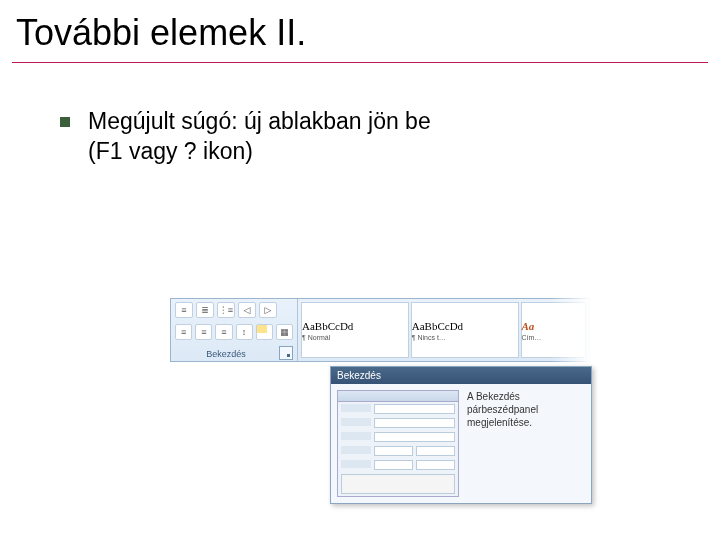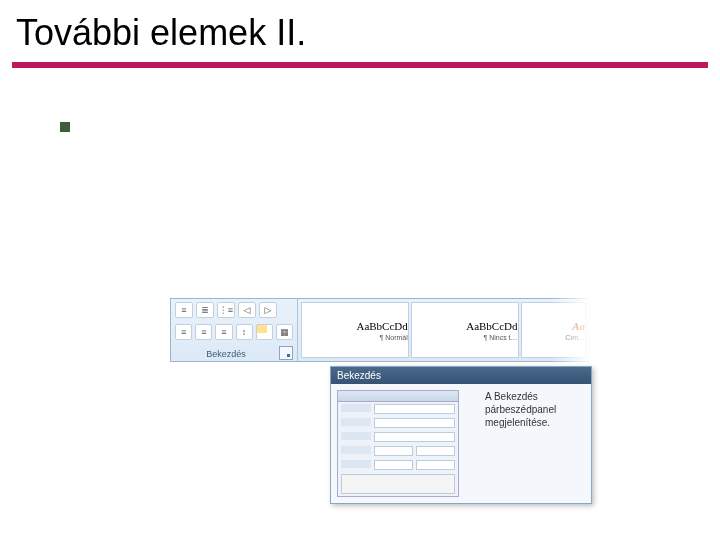--- a/index.html
+++ b/index.html
@@ -1,60 +1,64 @@
 <!DOCTYPE html>
 <html><head>
 <meta charset="utf-8">
 <style>
   html,body{margin:0;padding:0;width:720px;height:540px;background:#fff;font-family:Arial,Helvetica,sans-serif;color:#000;overflow:hidden}
   .slide{position:relative;width:720px;height:540px}
-  .title-wrap{border-bottom:6px solid #be185d;margin:8px 12px 8px 12px;padding:4px 0 8px 0}
+  .title-wrap{border-bottom:1px solid #be185d;margin:8px 12px 8px 12px;padding:4px 0 8px 0}
   .title{font-size:36px;font-weight:400;margin:0;padding-left:4px}
   .body{padding:36px 52px 0 60px}
   .bullet-row{display:flex;align-items:flex-start;margin-bottom:10px}
   .bullet{width:10px;height:10px;background:#3b5f3b;flex:0 0 10px;margin-top:10px;margin-right:18px}
   .bullet-text{font-size:23px;line-height:1.3}
   .figure{position:absolute;left:170px;top:290px;width:420px}
   .ribbon{display:flex;height:62px;border:1px solid #9bb5cf;background:linear-gradient(#e9f2fb,#dce9f6);font-size:10px}
   .group{border-right:1px solid #b0c4d8;display:flex;flex-direction:column;justify-content:space-between;padding:3px 4px 1px 4px}
   .group-label{font-size:9px;color:#3a5a7a;text-align:center;margin-top:2px}
   .row{display:flex;gap:3px}
   .btn{width:18px;height:16px;background:#fff;border:1px solid #c0d0e0;border-radius:2px;position:relative}
   .btn.small{width:16px;height:14px}
   .btn .glyph{position:absolute;inset:0;display:flex;align-items:center;justify-content:center;font-size:9px;color:#555}
   .style-gallery{flex:1;display:flex;align-items:stretch;padding:2px}
-  .style-item{flex:1;border:1px solid #c0d0e0;background:#fff;margin:1px;display:flex;flex-direction:column;align-items:flex-end;justify-content:center;font-size:9px}
+  .style-item{flex:1;border:1px solid #c0d0e0;background:#fff;margin:1px;display:flex;flex-direction:column;align-items:flex-start;justify-content:center;font-size:9px}
   .style-item .sample{font-family:'Times New Roman',serif;font-size:11px}
   .style-item .sample.big{font-size:14px;font-weight:bold}
   .style-item .sample.accent{color:#c05020;font-weight:bold;font-style:italic}
   .style-item .cap{font-size:7px;color:#555;margin-top:2px}
   .dialog-launcher{width:12px;height:12px;border:1px solid #8aa5c0;background:#f4f9ff;align-self:flex-end;margin-left:2px;position:relative}
   .dialog-launcher:after{content:"";position:absolute;right:2px;bottom:2px;border-right:3px solid #4a6a8a;border-bottom:3px solid #4a6a8a;width:0;height:0}
   .popup{position:absolute;left:160px;top:68px;width:260px;border:1px solid #8aa5c0;background:#f4f7fb;box-shadow:2px 2px 5px rgba(0,0,0,.25)}
   .popup-title{background:linear-gradient(#4a6a8a,#365275);color:#fff;font-size:10px;padding:3px 6px}
-  .popup-body{display:flex;padding:6px;gap:26px}
+  .popup-body{display:flex;padding:6px;gap:8px}
   .mini-dialog{width:120px;border:1px solid #aac;background:#eef3f9;font-size:7px}
   .mini-dialog .mhdr{background:linear-gradient(#dce7f3,#c8d7e8);border-bottom:1px solid #aac;height:10px}
   .mini-dialog .mrow{display:flex;gap:3px;padding:2px 3px}
   .mini-dialog .mfld{flex:1;height:8px;background:#fff;border:1px solid #bcd}
   .mini-dialog .mlbl{width:30px;height:8px;background:#dde7f1}
   .popup-text{flex:1;font-size:10px;color:#333;line-height:1.3}
   .faded{position:absolute;right:-1px;top:0;bottom:0;width:40px;background:linear-gradient(to right,rgba(255,255,255,0),#fff)}
 </style>
 </head>
 <body>
 
 <div class="slide">
   <div class="title-wrap">
     <h1 class="title">További elemek II.</h1>
   </div>
 
   <div class="body">
     <div class="bullet-row">
       <div class="bullet"></div>
+      <div class="bullet-text">
+        <span>Megújult súgó: új ablakban jön be</span><br>
+        <span>(F1 vagy ? ikon)</span>
+      </div>
     </div>
   </div>
 
   <div class="figure">
     <div class="ribbon">
       <div class="group" style="width:118px">
         <div class="row">
           <div class="btn small">
               <span class="glyph">≡</span>
             </div>

